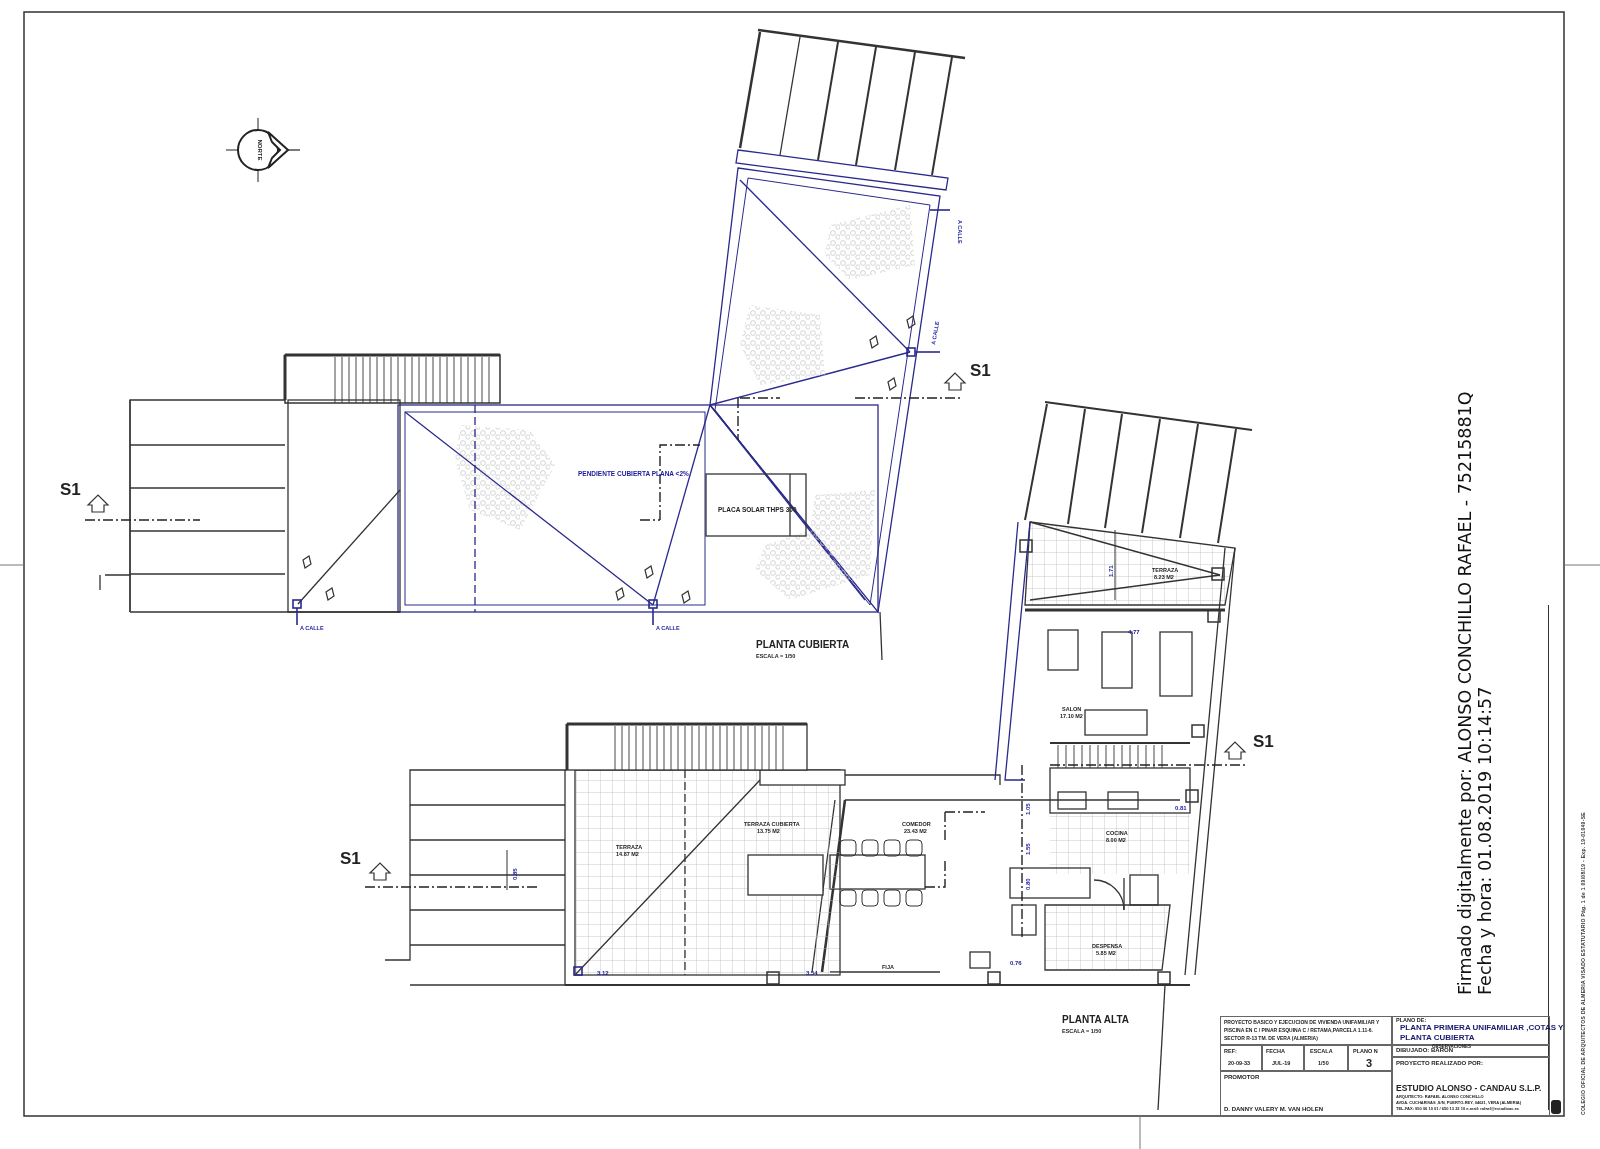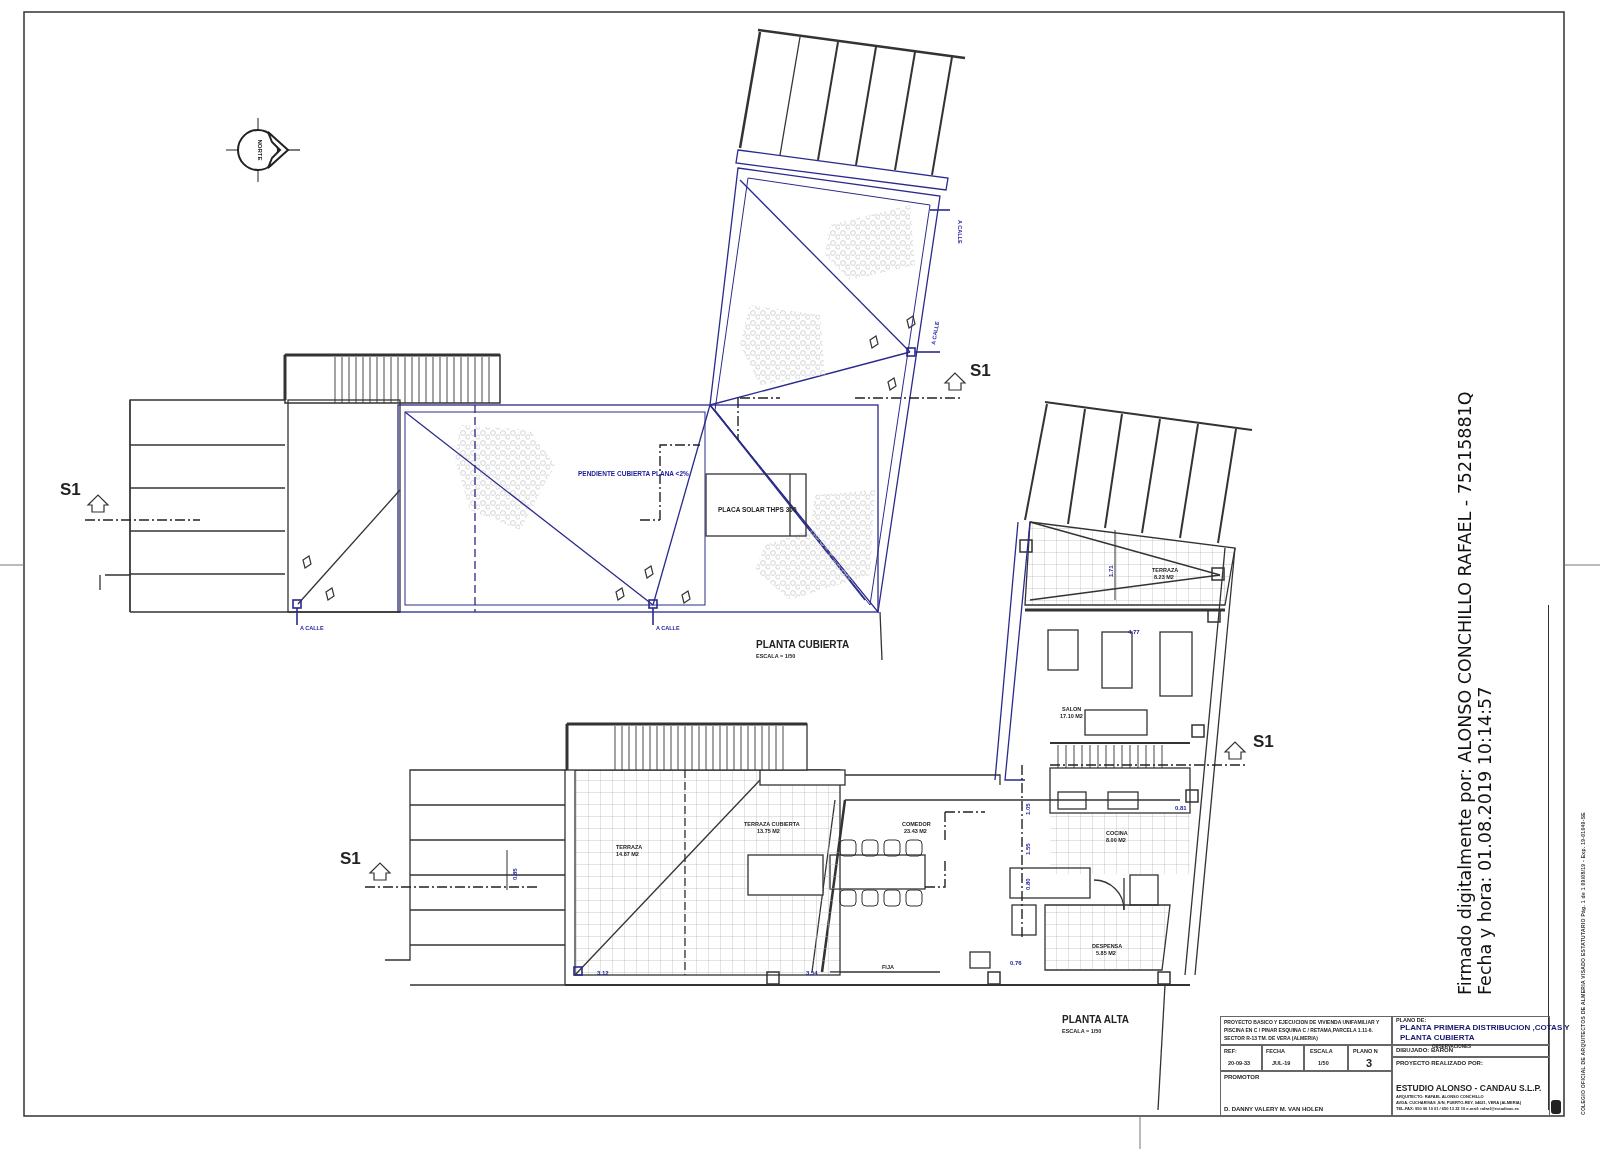--- a/index.html
+++ b/index.html
@@ -355,21 +355,21 @@
 <div class="colegio">COLEGIO OFICIAL DE ARQUITECTOS DE ALMERIA    VISADO ESTATUTARIO    Pág. 1 de 1    09/08/19 - Exp. 19-01049-SE</div>
 <div style="position:absolute;left:1548px;top:605px;width:1px;height:505px;background:#333;"></div>
 
 
 <div>
   <div class="tbbox" style="left:1220px;top:1016px;width:172px;height:29px;"></div>
   <div class="tb" style="left:1224px;top:1018px;width:166px;font-size:5px;line-height:8px;">PROYECTO BASICO Y EJECUCION DE VIVIENDA UNIFAMILIAR Y PISCINA EN C / PINAR ESQUINA C / RETAMA,PARCELA 1.11-6. SECTOR R-13 TM. DE VERA (ALMERIA)</div>
 
   <div class="tbbox" style="left:1392px;top:1016px;width:158px;height:29px;"></div>
   <div class="tb" style="left:1396px;top:1017px;font-size:5.5px;">PLANO DE:</div>
-  <div class="tb" style="left:1400px;top:1023px;font-size:8px;color:#1a1a6c;">PLANTA PRIMERA DISTRIBUCION ,COTAS Y</div>
+  <div class="tb" style="left:1400px;top:1023px;font-size:8px;color:#1a1a6c;">PLANTA PRIMERA UNIFAMILIAR ,COTAS Y</div>
   <div class="tb" style="left:1400px;top:1033px;font-size:8px;color:#1a1a6c;">PLANTA CUBIERTA</div>
 
   <div class="tbbox" style="left:1220px;top:1045px;width:42px;height:26px;"></div>
   <div class="tb" style="left:1224px;top:1048px;font-size:5.5px;">REF:</div>
   <div class="tb" style="left:1228px;top:1060px;font-size:5.5px;">20-09-33</div>
 
   <div class="tbbox" style="left:1262px;top:1045px;width:42px;height:26px;"></div>
   <div class="tb" style="left:1266px;top:1048px;font-size:5.5px;">FECHA</div>
   <div class="tb" style="left:1272px;top:1060px;font-size:5.5px;">JUL-19</div>
 

